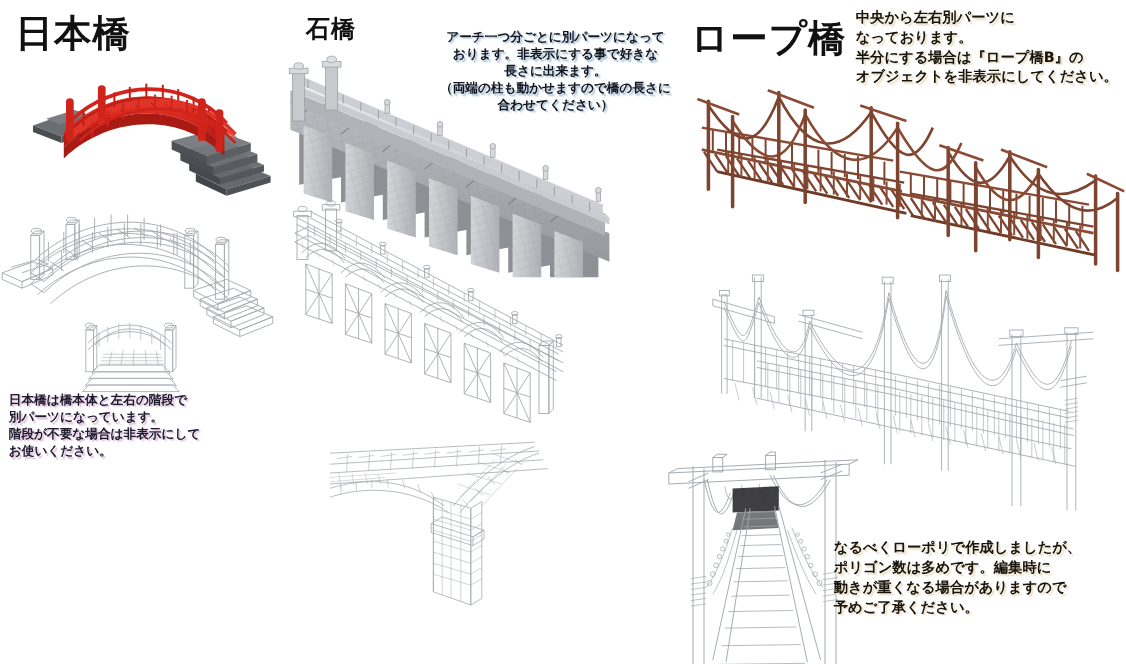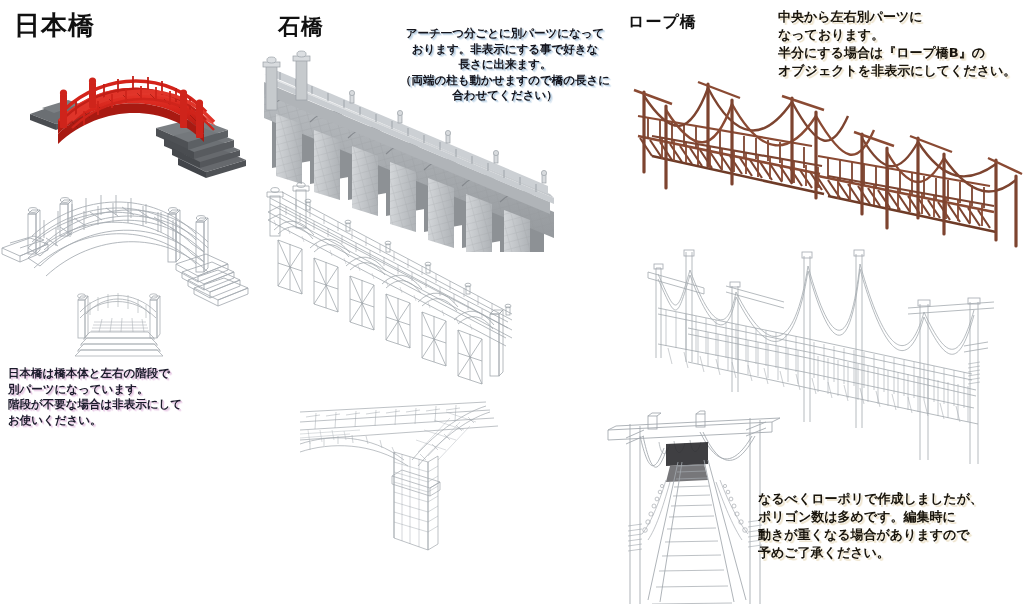--- a/index.html
+++ b/index.html
@@ -49,21 +49,21 @@
 
   
   .art{position:absolute;}
   .art svg{display:block;overflow:visible;}
 </style>
 </head>
 <body>
 
 <div id="sheet">
 
-  <div class="heading" style="left:14px;top:8px;font-size:26px;">日本橋</div>
+  <div class="heading" style="left:14px;top:8px;font-size:34px;">日本橋</div>
 
   <div class="art" style="left:28px;top:58px;width:232px;height:122px;">
     <svg width="232" height="122" viewBox="0 0 232 122">
       <defs>
         <linearGradient id="redG" x1="0" y1="0" x2="0" y2="1">
           <stop offset="0" stop-color="#e8382c"></stop>
           <stop offset="0.5" stop-color="#d4231a"></stop>
           <stop offset="1" stop-color="#a81a12"></stop>
         </linearGradient>
         <linearGradient id="grayG" x1="0" y1="0" x2="1" y2="1">
@@ -296,21 +296,21 @@
         <path d="M25,56 L89,56 L95,62 L19,62 Z"></path>
         <path d="M22,62 L92,62 L98,68 L16,68 Z"></path>
         <path d="M19,68 L95,68 L101,74 L13,74 Z"></path>
         <path d="M22,56 L22,58 M92,56 L92,58"></path>
         <path d="M19,62 L19,64 M95,62 L95,64"></path>
         <path d="M16,68 L16,70 M98,68 L98,70"></path>
       </g>
     </svg>
   </div>
 
-  <div class="note purple" style="left:8px;top:366px;width:250px;">日本橋は橋本体と左右の階段で
+  <div class="note purple" style="left:8px;top:356px;width:250px;">日本橋は橋本体と左右の階段で
 別パーツになっています。
 階段が不要な場合は非表示にして
 お使いください。</div>
 
   <div class="heading" style="left:278px;top:12px;font-size:22px;">石橋</div>
 
   <div class="note blue" style="left:380px;top:26px;width:250px;">アーチ一つ分ごとに別パーツになって
 おります。非表示にする事で好きな
 長さに出来ます。
 （両端の柱も動かせますので橋の長さに
@@ -628,21 +628,21 @@
         </g>
 
         <g stroke-width="0.45" opacity="0.85">
           <path d="M118,52 L150,18 M128,56 L160,22 M138,60 L170,26"></path>
           <path d="M116,40 L146,50 M124,30 L156,40 M134,20 L164,30 M146,12 L176,22"></path>
         </g>
       </g>
     </svg>
   </div>
 
-  <div class="heading" style="left:628px;top:12px;font-size:16px;">ロープ橋</div>
+  <div class="heading" style="left:628px;top:12px;font-size:34px;">ロープ橋</div>
 
   <div class="note cream" style="left:778px;top:8px;width:250px;">中央から左右別パーツに
 なっております。
 半分にする場合は『ロープ橋B』の
 オブジェクトを非表示にしてください。</div>
 
   <div class="art" style="left:622px;top:46px;width:400px;height:200px;">
     <svg width="400" height="200" viewBox="0 0 400 200">
       <defs>
         <linearGradient id="woodG" x1="0" y1="0" x2="0" y2="1">

